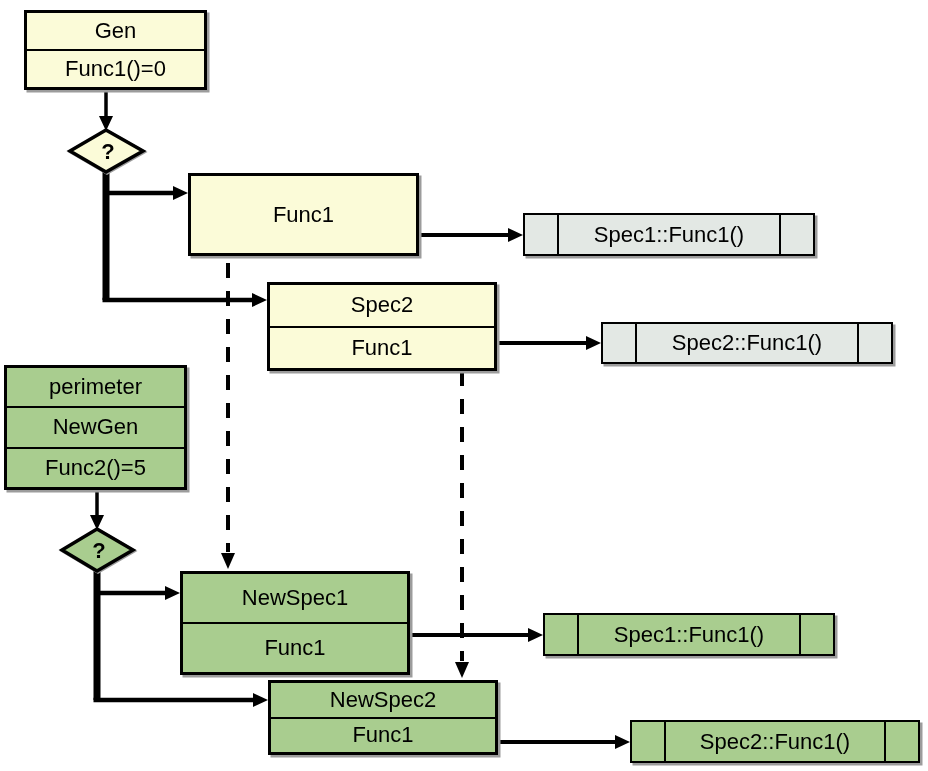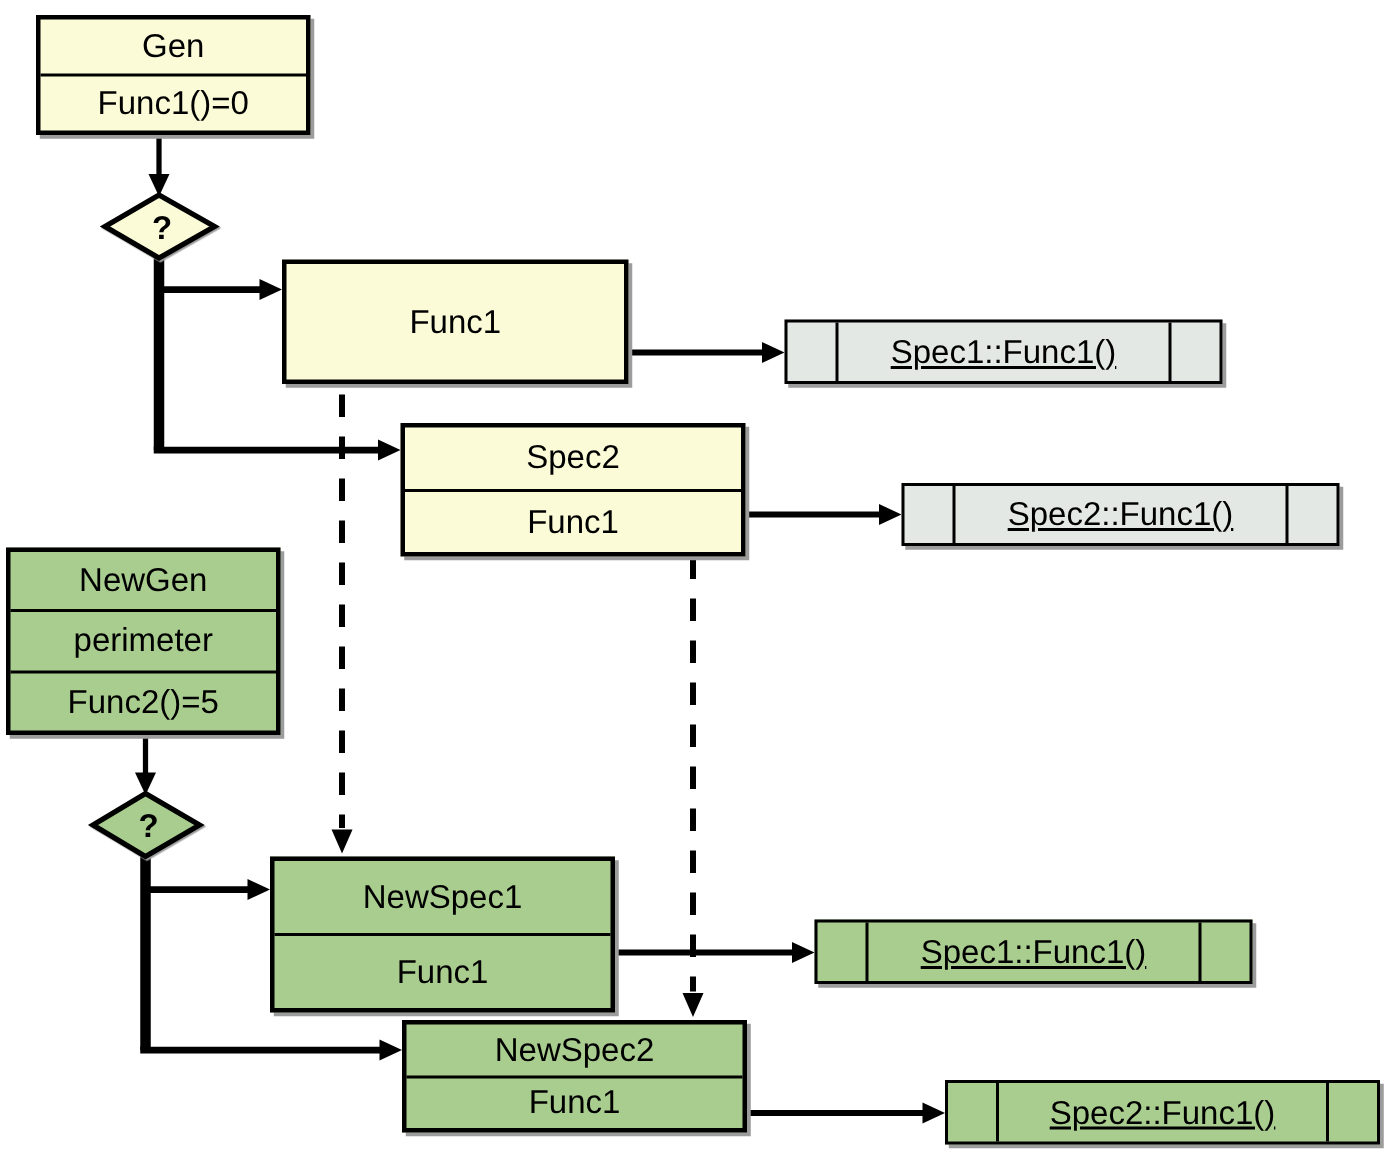--- a/index.html
+++ b/index.html
@@ -69,21 +69,20 @@
   .method-box.green { background: var(--green); }
   .method-box .endcell { flex: none; width: 32px; }
   .method-box .endcell.left { border-right: 2.5px solid var(--line); }
   .method-box .endcell.right { border-left: 2.5px solid var(--line); }
   .method-box .label {
     flex: 1;
     display: flex;
     align-items: center;
     justify-content: center;
     line-height: 1;
-    text-decoration: underline;
   }
 </style>
 </head>
 <body>
 
 <div class="canvas">
 
   <svg class="connector-layer" width="928" height="771" viewBox="0 0 928 771">
 
     <line class="connector" x1="106" y1="90" x2="106" y2="120" stroke-width="3.5"></line>
@@ -134,22 +133,22 @@
   <div class="class-box yellow" style="left:188px;top:173px;width:231px;height:83px">
     <div class="row">Func1</div>
   </div>
 
   <div class="class-box yellow" style="left:267px;top:282px;width:230px;height:89px">
     <div class="row">Spec2</div>
     <div class="row">Func1</div>
   </div>
 
   <div class="class-box green" style="left:4px;top:365px;width:183px;height:125px">
+    <div class="row">perimeter</div>
     <div class="row">NewGen</div>
-    <div class="row">perimeter</div>
     <div class="row">Func2()=5</div>
   </div>
 
   <div class="class-box green" style="left:180px;top:571px;width:230px;height:104px">
     <div class="row">NewSpec1</div>
     <div class="row">Func1</div>
   </div>
 
   <div class="class-box green" style="left:268px;top:680px;width:230px;height:75px">
     <div class="row">NewSpec2</div>

